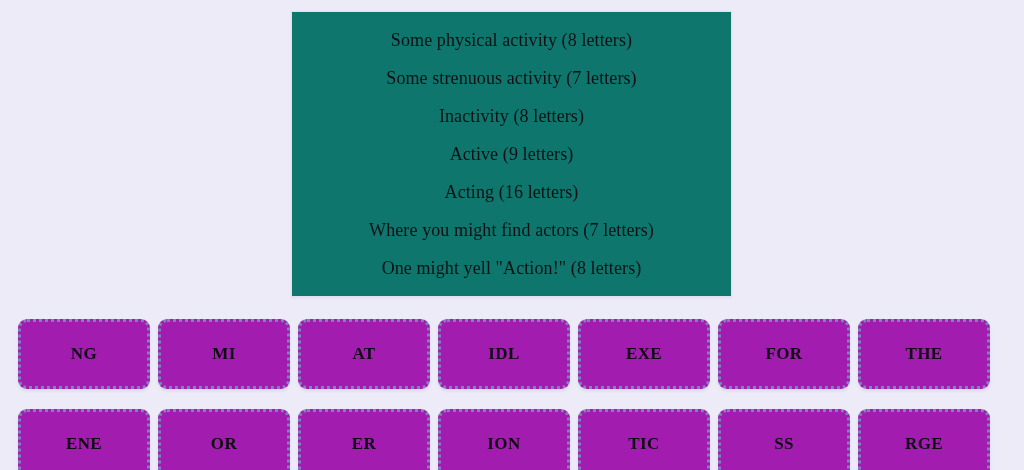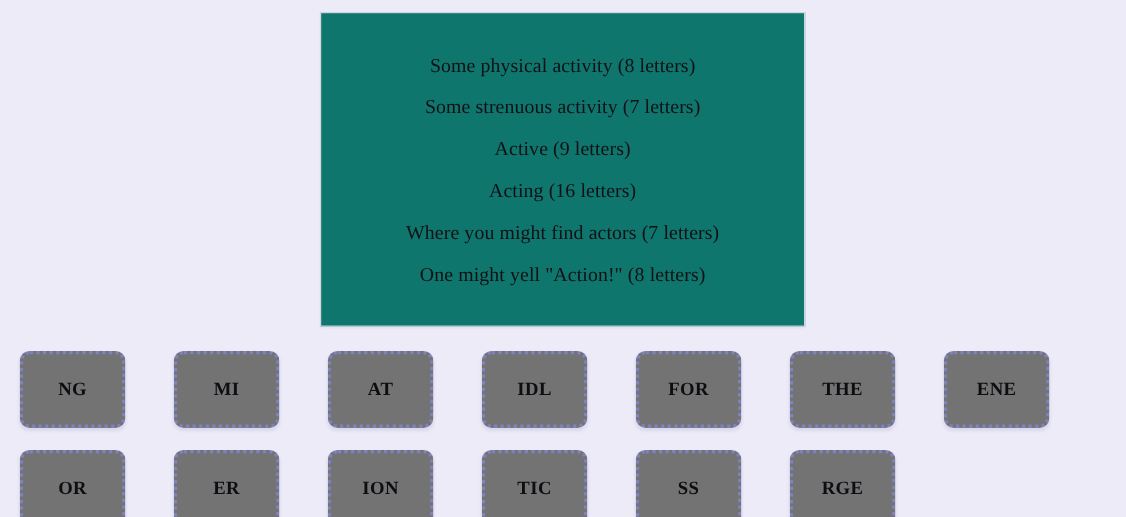--- a/index.html
+++ b/index.html
@@ -45,24 +45,24 @@
     position: absolute;
     left: 18px;
     top: 319px;
     width: 960px;
     display: grid;
     grid-template-columns: repeat(7, 120px);
     column-gap: 20px;
     row-gap: 20px;
   }
   .tile {
-    width: 96px;
+    width: 132px;
     height: 70px;
     box-sizing: border-box;
-    background: #737373;
+    background: #a21caf;
     border: 3px dotted #7e82c0;
     border-radius: 9px;
     display: flex;
     align-items: center;
     justify-content: center;
     cursor: pointer;
     box-shadow: 0 2px 3px rgba(120,120,160,0.16);
     user-select: none;
     text-align: right;
   }
@@ -73,39 +73,43 @@
     color: #0d0d12;
     letter-spacing: 0.4px;
   }
 </style>
 </head>
 <body>
 
 <div class="clue-card">
   <div class="clue-line">Some physical activity (8 letters)</div>
   <div class="clue-line">Some strenuous activity (7 letters)</div>
+  <div class="clue-line">Inactivity (8 letters)</div>
   <div class="clue-line">Active (9 letters)</div>
   <div class="clue-line">Acting (16 letters)</div>
   <div class="clue-line">Where you might find actors (7 letters)</div>
   <div class="clue-line">One might yell "Action!" (8 letters)</div>
 </div>
 
 <div class="tile-grid">
 
   <div class="tile">
     <span class="tile-label">NG</span>
   </div>
   <div class="tile">
     <span class="tile-label">MI</span>
   </div>
   <div class="tile">
     <span class="tile-label">AT</span>
   </div>
   <div class="tile">
     <span class="tile-label">IDL</span>
+  </div>
+  <div class="tile">
+    <span class="tile-label">EXE</span>
   </div>
   <div class="tile">
     <span class="tile-label">FOR</span>
   </div>
   <div class="tile">
     <span class="tile-label">THE</span>
   </div>
 
   <div class="tile">
     <span class="tile-label">ENE</span>

